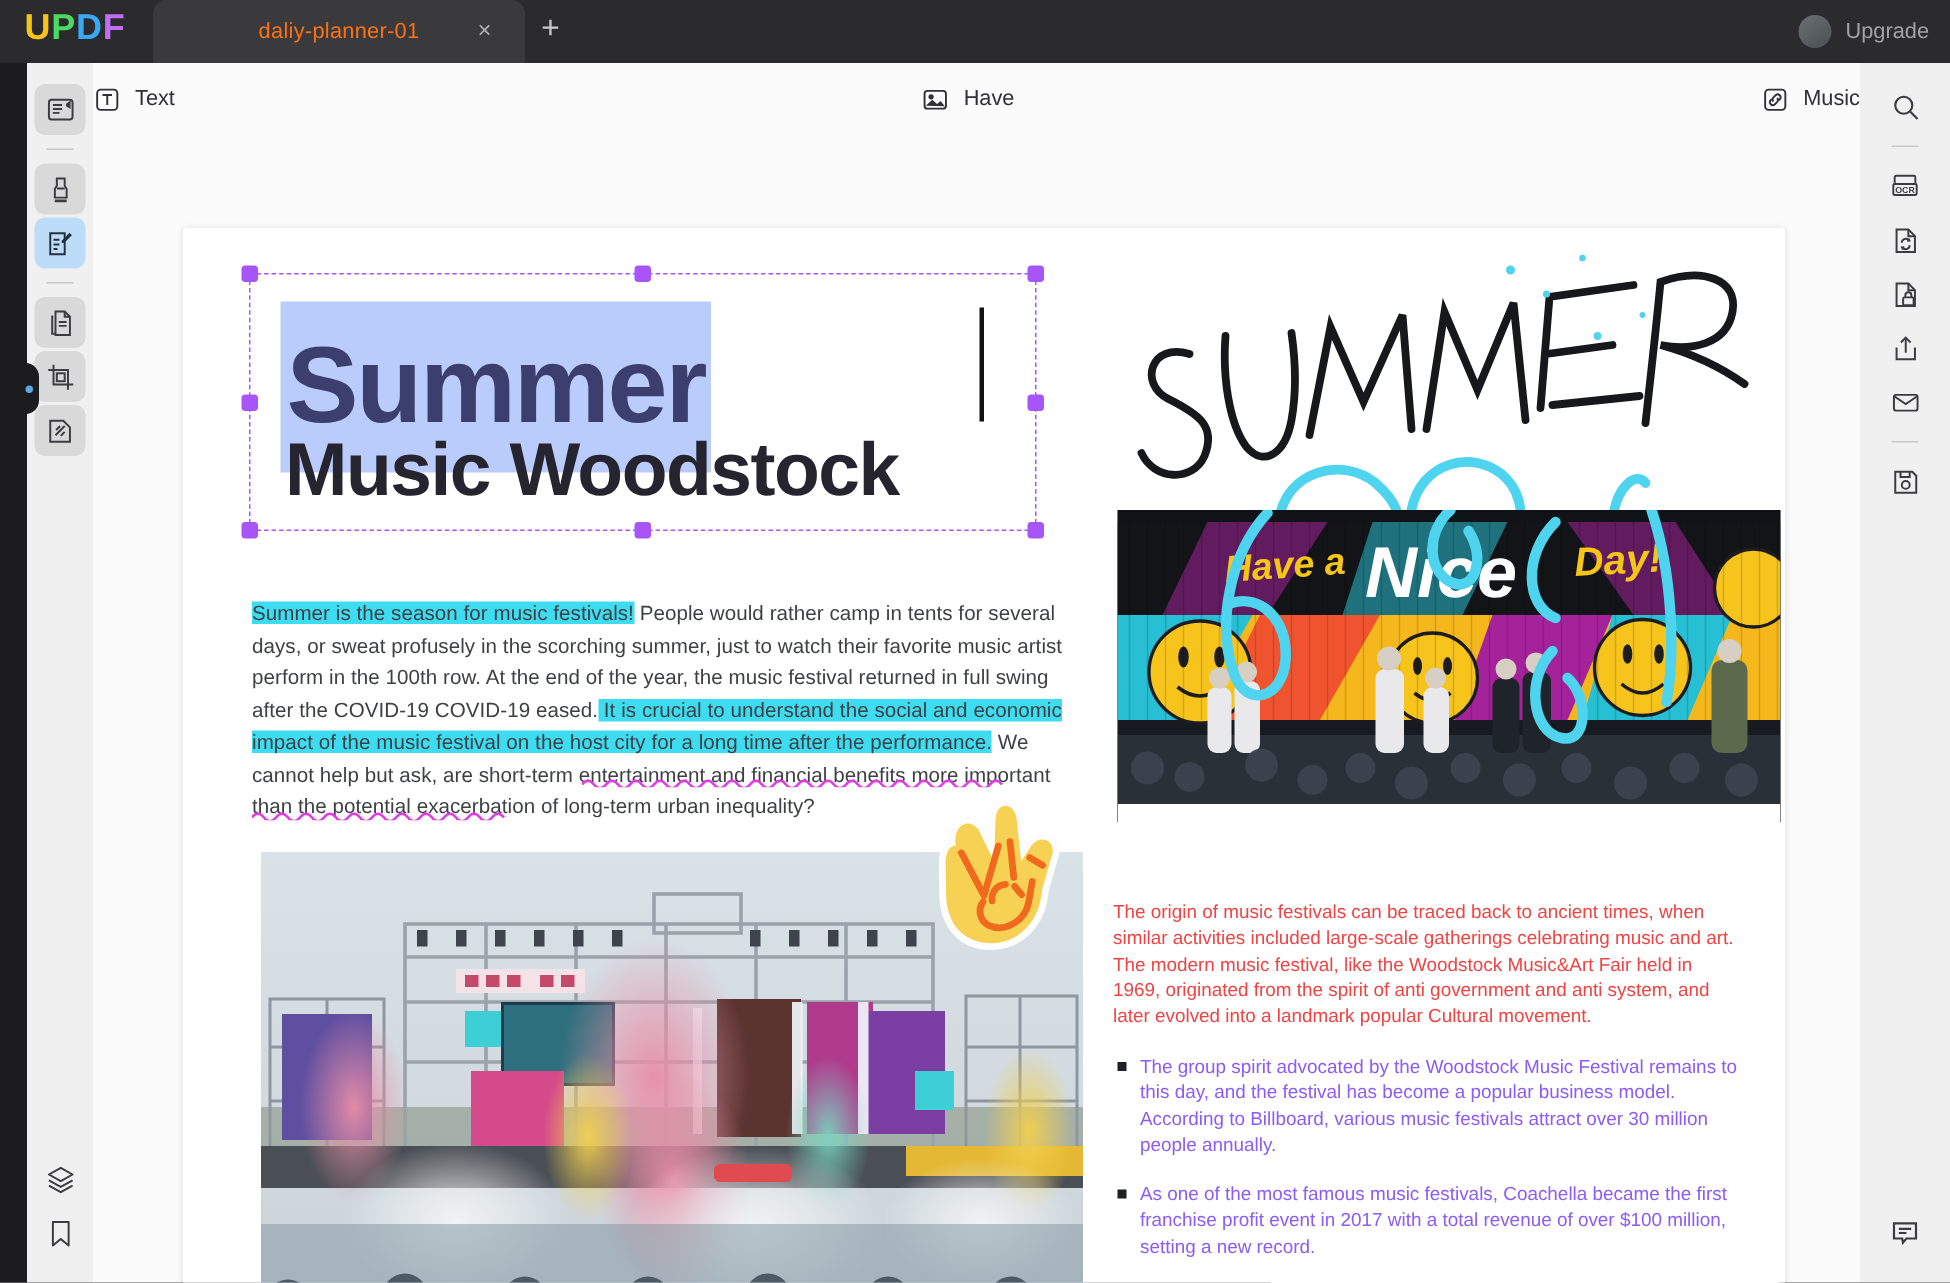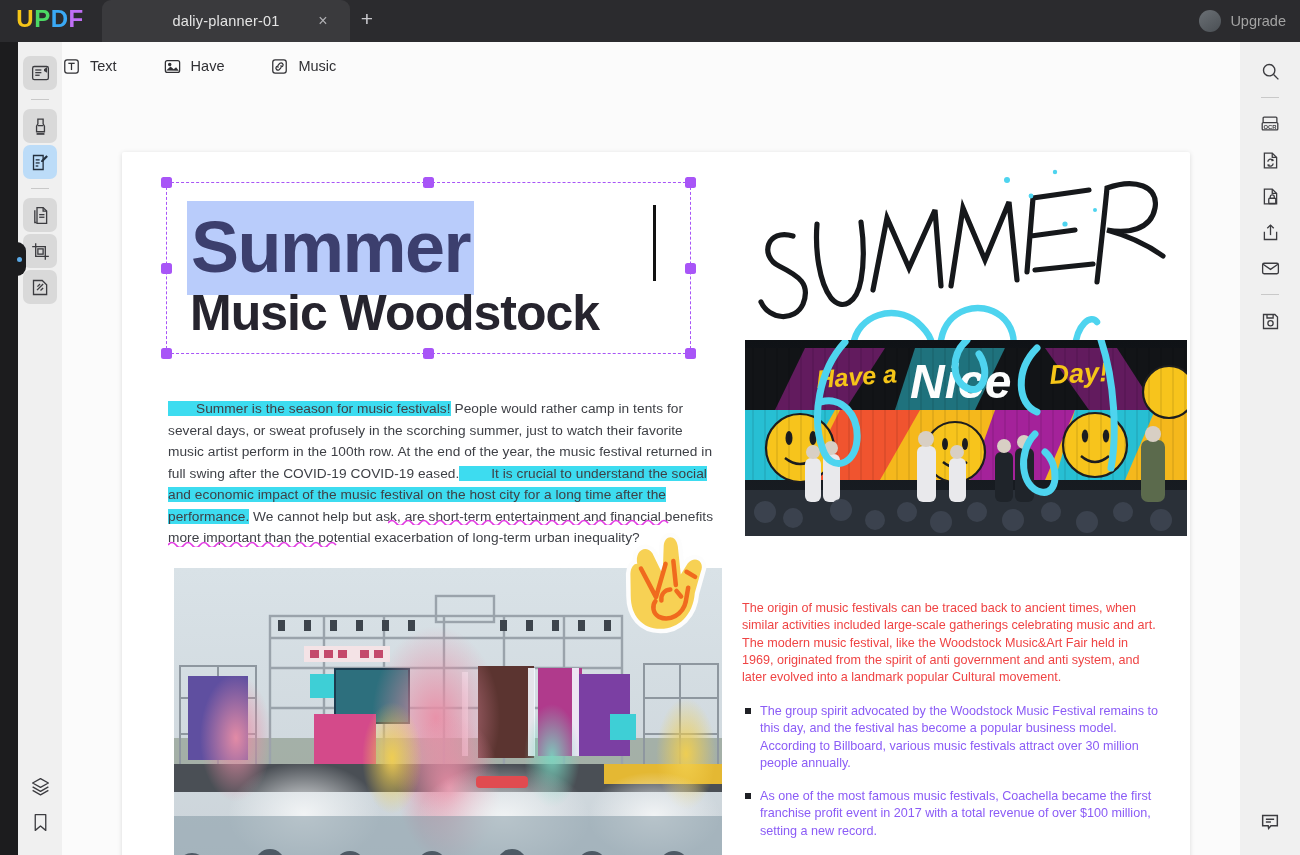--- a/index.html
+++ b/index.html
@@ -25,21 +25,21 @@
   .logo span:nth-child(3){ color:#3aa9f5; }
   .logo span:nth-child(4){ color:#c06ff5; }
 
   .tab {
     position:relative; width:248px; height:42px;
     background:#3a3a3d; border-radius:9px 9px 0 0;
     display:flex; align-items:center; justify-content:center;
     margin-left:2px;
   }
   .tab-title {
-    color:#e5e5e5; font-size:14.5px; letter-spacing:.2px;
+    color:#f97316; font-size:14.5px; letter-spacing:.2px;
     max-width:170px; overflow:hidden; white-space:nowrap;
     text-overflow:ellipsis;
   }
   .tab-close {
     position:absolute; right:18px; top:50%; transform:translateY(-50%);
     width:18px; height:18px; color:#b0b0b4; font-size:16px; line-height:18px;
     text-align:center; cursor:pointer;
   }
   .tab-add {
     width:34px; height:42px; display:flex; align-items:center;
@@ -89,21 +89,21 @@
     display:flex; align-items:center; justify-content:center;
   }
   .handle::before {
     content:""; width:5px; height:5px; border-radius:50%; background:#5aa9e6;
   }
 
   
   .doc-toolbar {
     position:absolute; left:62px; top:0; right:60px; height:48px;
     background:#fbfbfb; display:flex; align-items:center;
-    justify-content:flex-start; gap:46px;
+    justify-content:space-between; gap:46px;
   }
   .tool {
     display:flex; align-items:center; gap:9px; cursor:pointer;
     color:#303034; font-size:14.5px;
   }
 
   
   .canvas {
     position:absolute; left:62px; top:48px; right:60px; bottom:0;
     background:#fbfbfb; overflow:hidden;
@@ -125,39 +125,39 @@
   }
   .hnd.tl{left:-6px;top:-6px;} .hnd.tc{left:50%;margin-left:-5.5px;top:-6px;}
   .hnd.tr{right:-6px;top:-6px;} .hnd.ml{left:-6px;top:50%;margin-top:-5.5px;}
   .hnd.mr{right:-6px;top:50%;margin-top:-5.5px;} .hnd.bl{left:-6px;bottom:-6px;}
   .hnd.bc{left:50%;margin-left:-5.5px;bottom:-6px;} .hnd.br{right:-6px;bottom:-6px;}
 
   .title-1 {
     position:absolute; left:20px; top:18px;
     font-size:72px; font-weight:bold; letter-spacing:-1.5px;
     color:#3c3f6e; background:#b9ccfb; line-height:1.05;
-    padding:9px 4px;
+    padding:19px 4px;
   }
   .caret {
     position:absolute; left:486px; top:22px; width:2.5px; height:76px;
     background:#111;
   }
   .title-2 {
     position:absolute; left:23px; top:104px;
     font-size:50px; font-weight:bold; letter-spacing:-1px; color:#26242e;
     line-height:1.05;
   }
 
   
   .para-left {
     position:absolute; left:46px; top:246px; width:548px;
     font-size:13.7px; line-height:21.5px; color:#3e4046;
     letter-spacing:.05px;
   }
-  .hl-cyan { background:#3ddcf0;padding-left:28px; }
+  .hl-cyan { background:#3ddcf0; }
   .squiggle {
     position:absolute; height:7px; overflow:hidden;
   }
   .squiggle svg { display:block; }
 
   
   .para-right {
     position:absolute; left:620px; top:448px; width:418px;
     font-size:12.6px; line-height:17.3px; color:#ef4444;
   }

